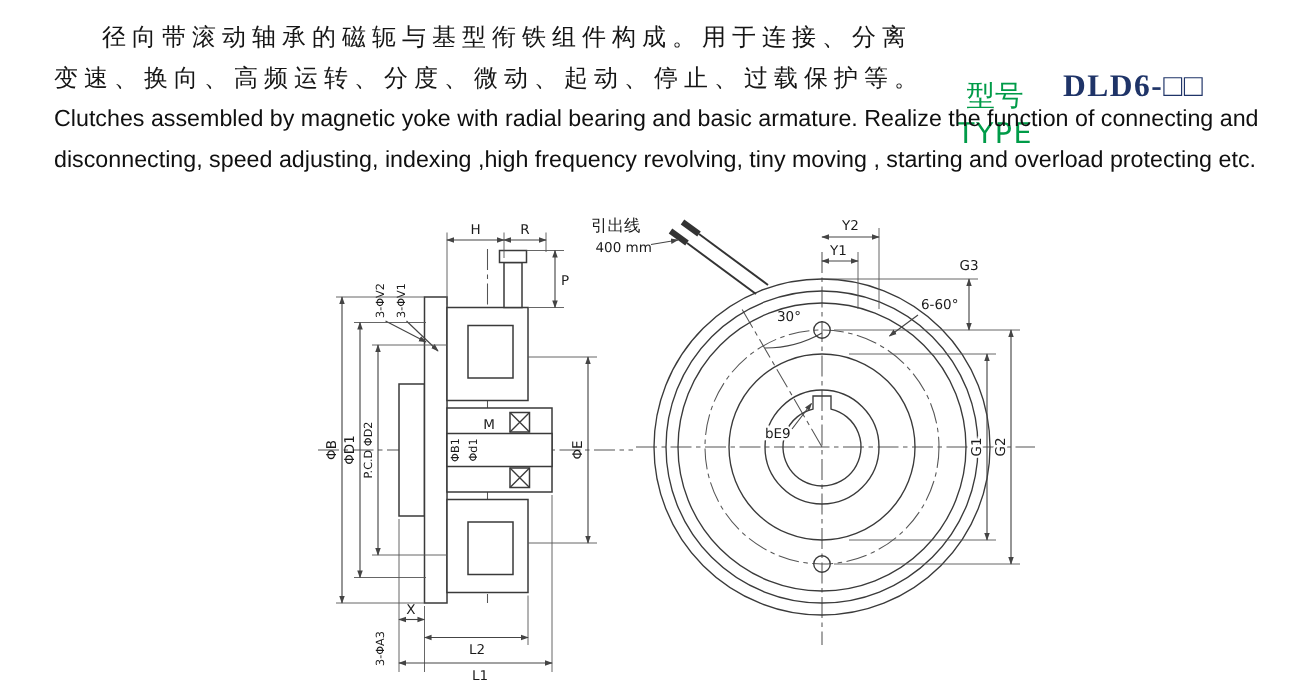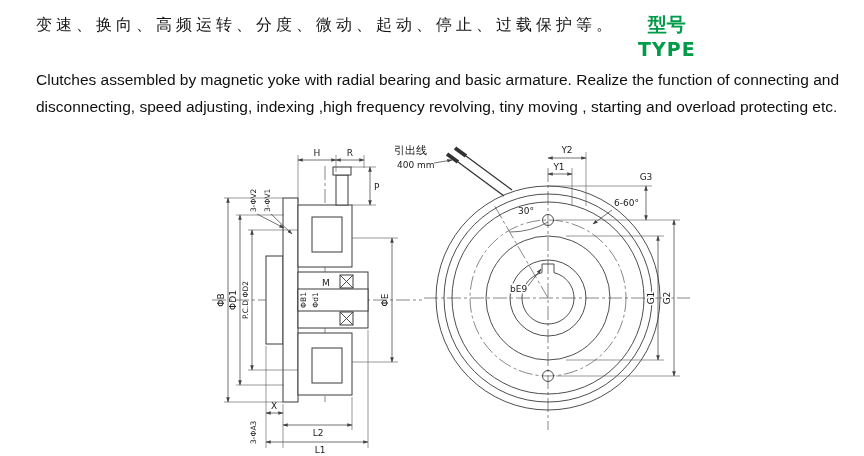--- a/index.html
+++ b/index.html
@@ -2,22 +2,22 @@
 <html style="--green: #009b48; --navy: #1f3468; --ink: #1a1a1a; --line: #3a3a3a;"><head>
 <meta charset="utf-8">
 <style>
   html,body{margin:0;padding:0;background:#fff;}
   .page{position:relative;width:864px;height:456px;background:#fff;overflow:hidden;
         font-family:"DejaVu Sans",sans-serif;color:#111;}
   .cn-desc{position:absolute;left:36px;top:11px;width:612px;font-size:16px;
            line-height:27px;letter-spacing:4px;color:#151515;}
   .cn-line.indent{text-indent:2em;}
   .model-block{position:absolute;left:638px;top:12px;display:flex;align-items:center;gap:20px;}
-  .model-label{color:var(--green,#009b48);font-weight:bold;font-size:19px;
-               text-align:center;line-height:25px;}
+  .model-label{color:var(--green,#009b48);font-weight:normal;font-size:19px;
+               text-align:center;line-height:25px;margin-top:40px;}
   .model-label .en{letter-spacing:1px;}
   .model-value{color:var(--navy,#1f3468);font-weight:bold;font-size:21px;
                font-family:"Liberation Serif",serif;letter-spacing:1px;}
   .en-desc{position:absolute;left:36px;top:66px;width:816px;font-size:15.5px;
            line-height:27px;font-family:Liberation Sans, sans-serif;color:#101010;}
   svg.draw{position:absolute;left:0;top:0;}
   .ol{fill:#ffffff;stroke:#3a3a3a;stroke-width:1;}
   .thin{fill:none;stroke:#3a3a3a;stroke-width:0.9;}
   .dim{stroke:#444;stroke-width:0.75;fill:none;}
   .ext{stroke:#555;stroke-width:0.6;fill:none;}
@@ -27,28 +27,30 @@
   .halo{paint-order:stroke;stroke:#ffffff;stroke-width:3px;fill:#1a1a1a;}
   .wire{stroke:#333;stroke-width:1.3;fill:none;}
   .term{stroke:#333;stroke-width:4;fill:none;}
 </style>
 </head>
 <body>
 
 <div class="page">
 
   <div class="cn-desc">
+    <div class="cn-line indent">径向带滚动轴承的磁轭与基型衔铁组件构成。用于连接、分离</div>
     <div class="cn-line">变速、换向、高频运转、分度、微动、起动、停止、过载保护等。</div>
   </div>
 
   <div class="model-block">
     <div class="model-label">
       <div class="cn">型号</div>
       <div class="en">TYPE</div>
     </div>
+    <div class="model-value">DLD6-□□</div>
   </div>
 
   <div class="en-desc">Clutches assembled by magnetic yoke with radial bearing and basic armature. Realize the function of connecting and disconnecting, speed adjusting, indexing ,high frequency revolving, tiny moving , starting and overload protecting etc.</div>
 
   <svg class="draw" width="864" height="456" viewBox="0 0 864 456">
     <defs>
       <pattern id="hatch" width="6" height="6" patternUnits="userSpaceOnUse" patternTransform="rotate(45)">
         <line x1="0" y1="0" x2="0" y2="6" stroke="#555" stroke-width="0.7"></line>
       </pattern>
       <pattern id="xhatch" width="5" height="5" patternUnits="userSpaceOnUse">

